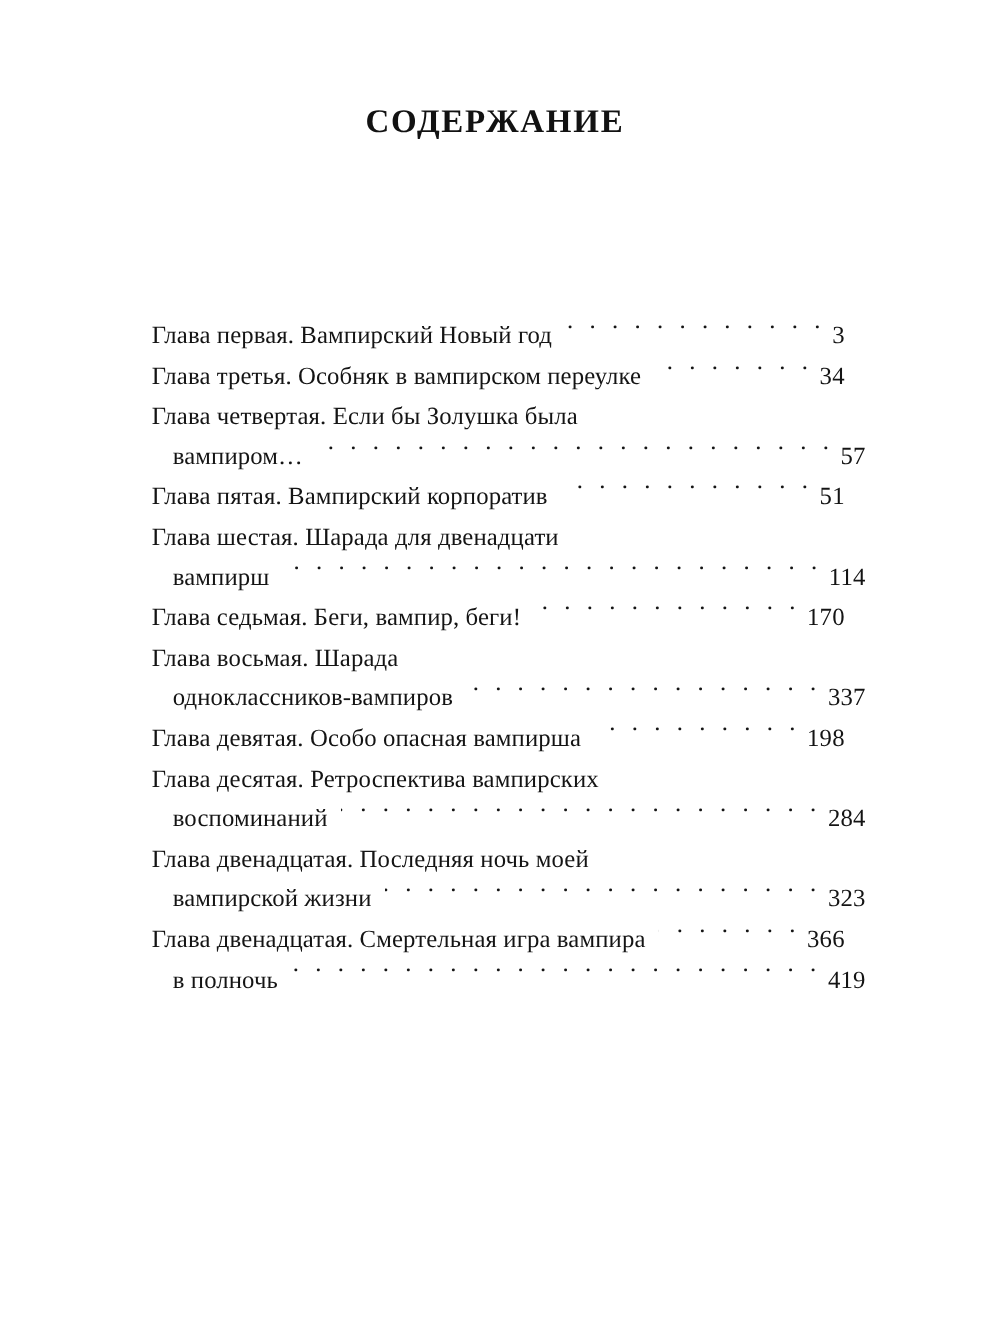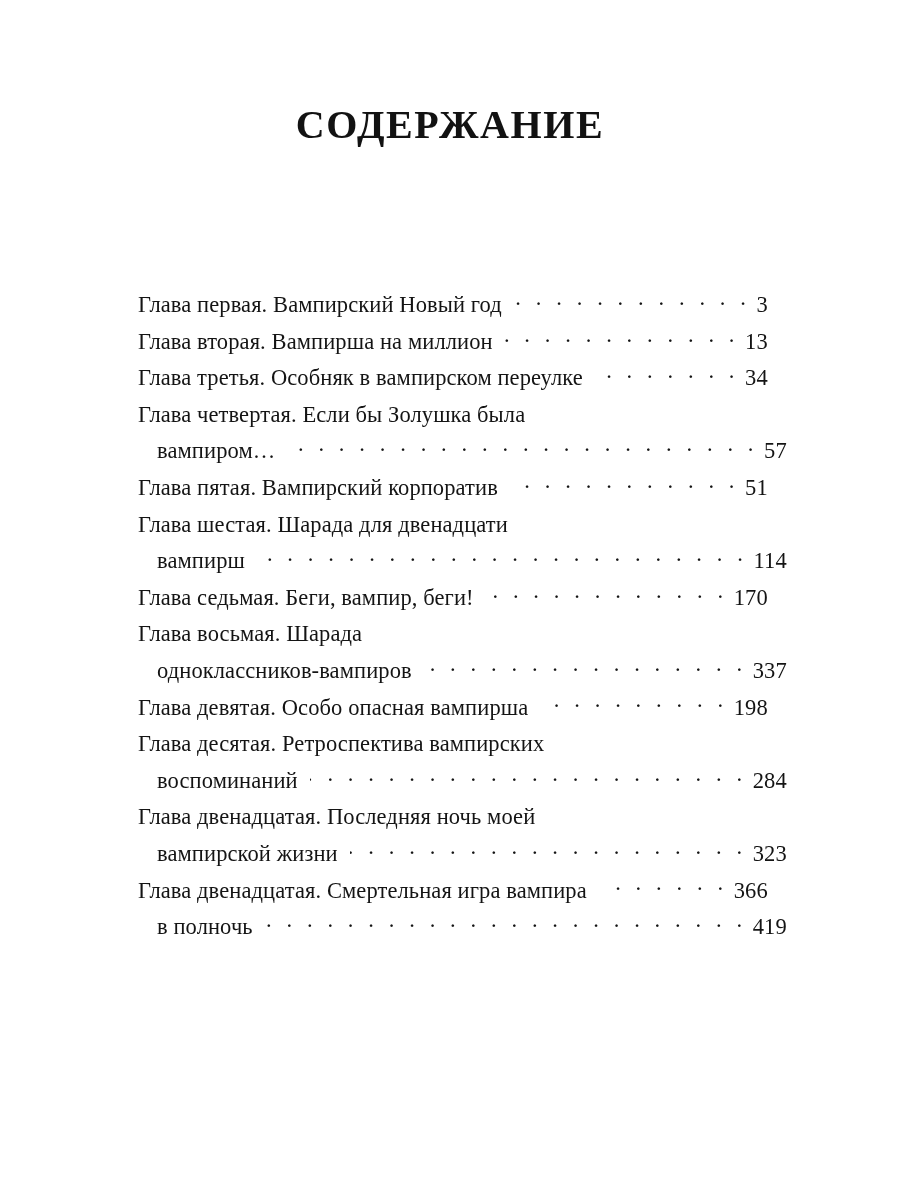--- a/index.html
+++ b/index.html
@@ -26,21 +26,21 @@
 
   
   .toc-title {
     position: absolute;
     top: 74px;
     left: 0;
     width: 900px;
     text-align: center;
     font-family: "Liberation Serif", "DejaVu Serif", serif;
     font-weight: 700;
-    font-size: 40px;
+    font-size: 30px;
     letter-spacing: 1.6px;
     color: #121212;
     white-space: nowrap;
   }
 
   
   .toc-list {
     position: absolute;
     top: 287px;
     left: 138px;
@@ -49,21 +49,21 @@
 
   .toc-entry {
     display: block;
     margin: 0;
     padding: 0;
   }
 
   
   .toc-line {
     display: flex;
-    align-items: center;
+    align-items: flex-start;
     width: 100%;
     height: 36.6px;
     font-size: 22.5px;
     line-height: 36.6px;
     white-space: nowrap;
   }
 
   
   .toc-line.cont {
     padding-left: 19px;
@@ -114,27 +114,20 @@
   <div class="toc-list">
       <div class="toc-entry">
         <div class="toc-line">
           <span class="toc-text">Глава первая. Вампирский Новый год</span>
           <span class="toc-dots" aria-hidden="true"></span>
           <span class="toc-page">3</span>
         </div>
       </div>
       <div class="toc-entry">
         <div class="toc-line">
-          <span class="toc-text">Глава вторая. Вампирша на миллион</span>
-          <span class="toc-dots" aria-hidden="true"></span>
-          <span class="toc-page">13</span>
-        </div>
-      </div>
-      <div class="toc-entry">
-        <div class="toc-line">
           <span class="toc-text">Глава третья. Особняк в вампирском переулке</span>
           <span class="toc-dots" aria-hidden="true"></span>
           <span class="toc-page">34</span>
         </div>
       </div>
       <div class="toc-entry">
         <div class="toc-line nodots">
           <span class="toc-text">Глава четвертая. Если бы Золушка была</span>
         </div>
         <div class="toc-line cont">

